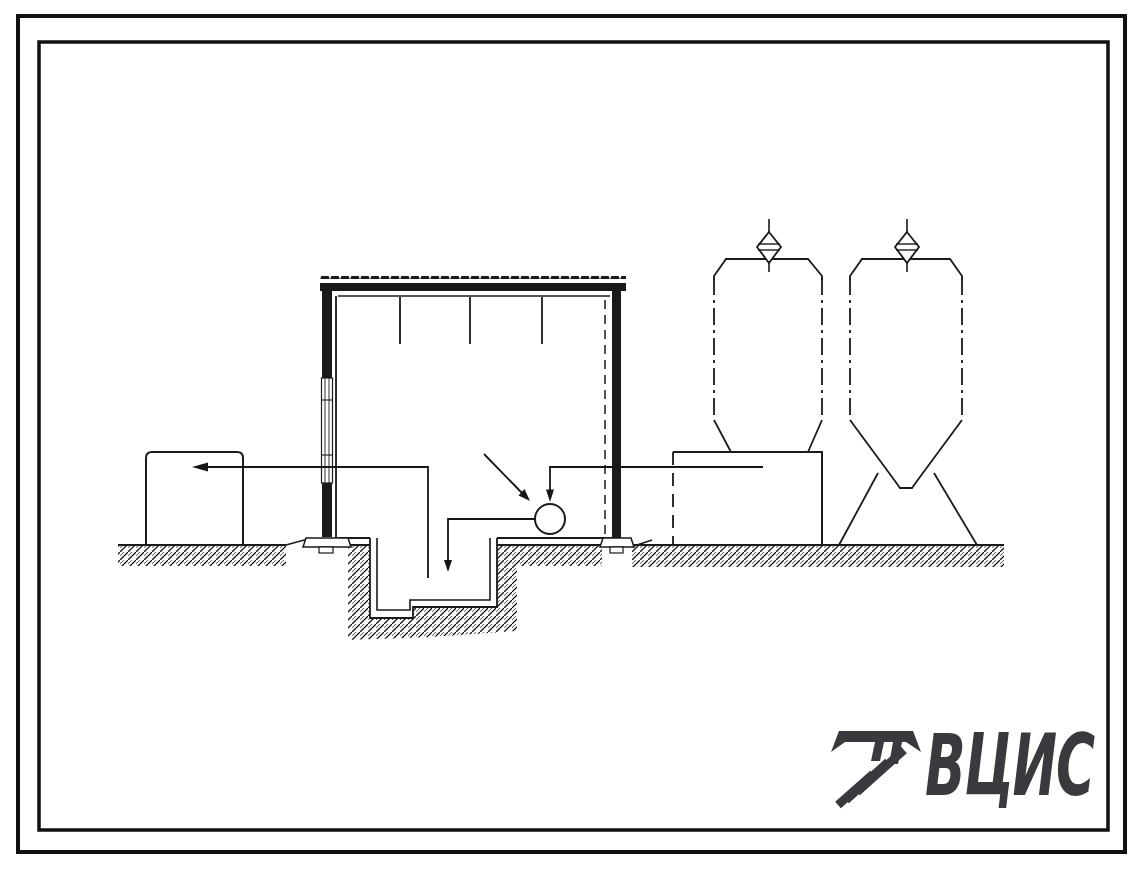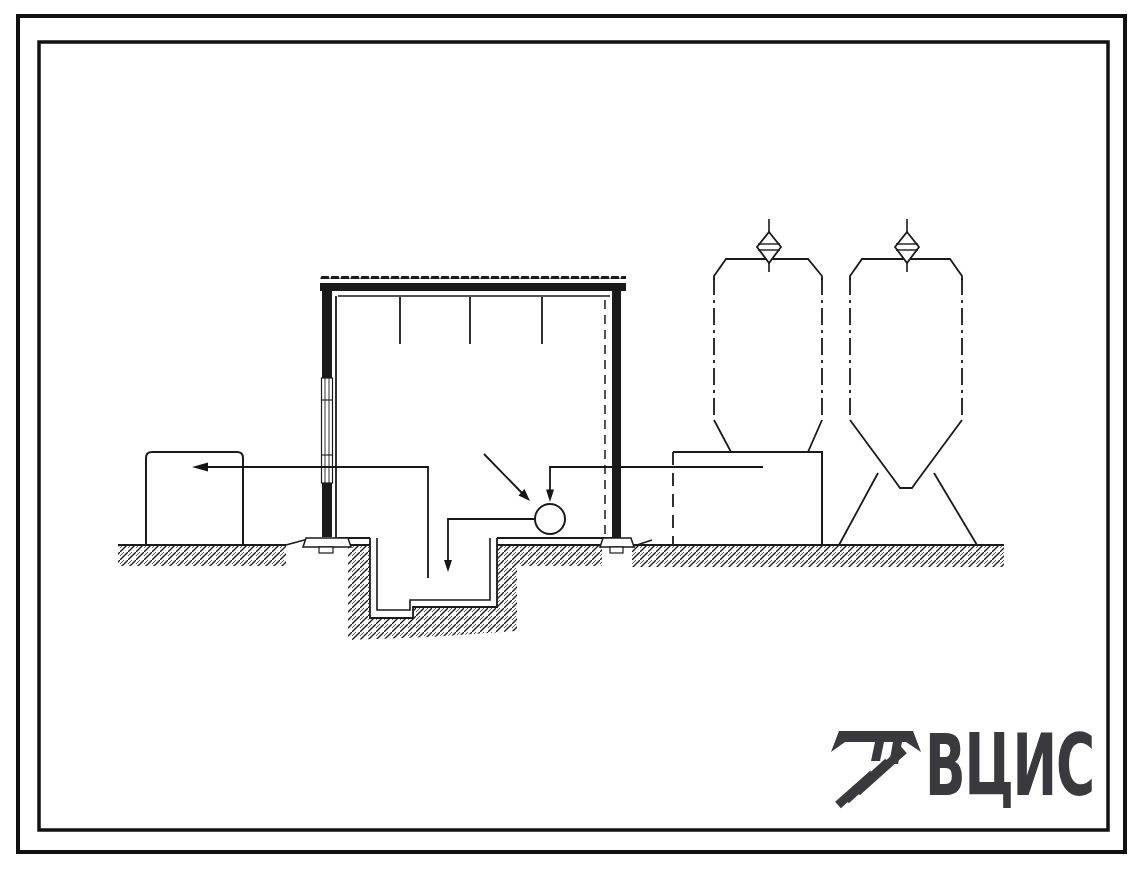--- a/index.html
+++ b/index.html
@@ -2,20 +2,21 @@
 <html><head>
 <meta charset="utf-8">
 <style>
   html,body{margin:0;padding:0;background:#ffffff;}
   .canvas{
     position:relative;
     width:1139px;height:869px;
     background:#ffffff;
     font-family:"DejaVu Sans","Liberation Sans",sans-serif;
     overflow:hidden;
+    font-style:italic;
   }
   svg{display:block;}
   .logo-text{
     font-family:"DejaVu Sans","Liberation Sans",sans-serif;
     font-weight:bold;
     letter-spacing:-2px;
   }
 </style>
 </head>
 <body>

